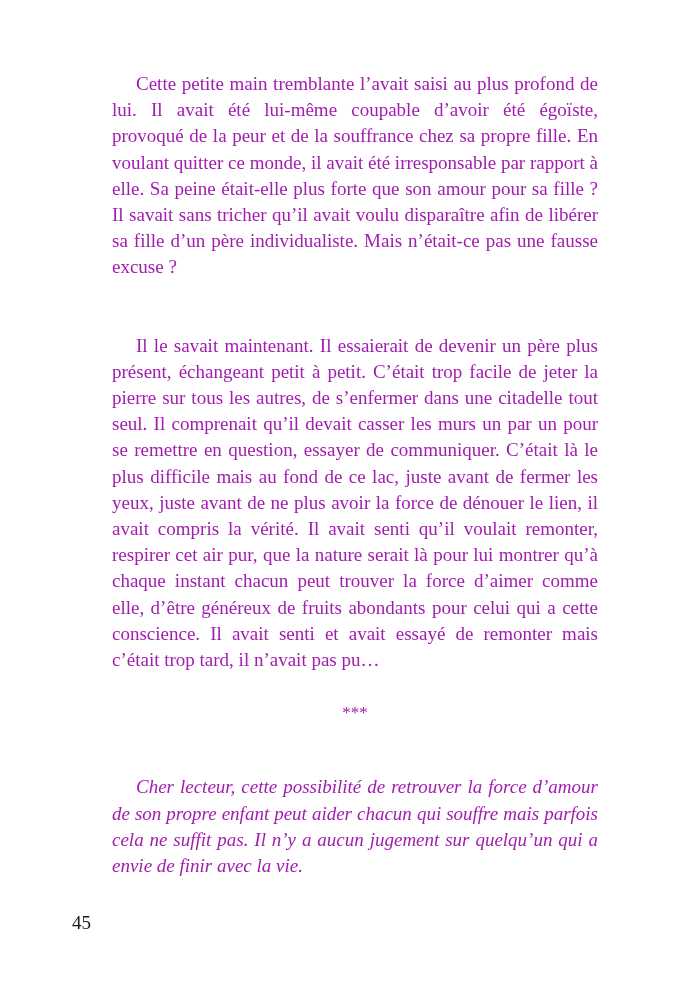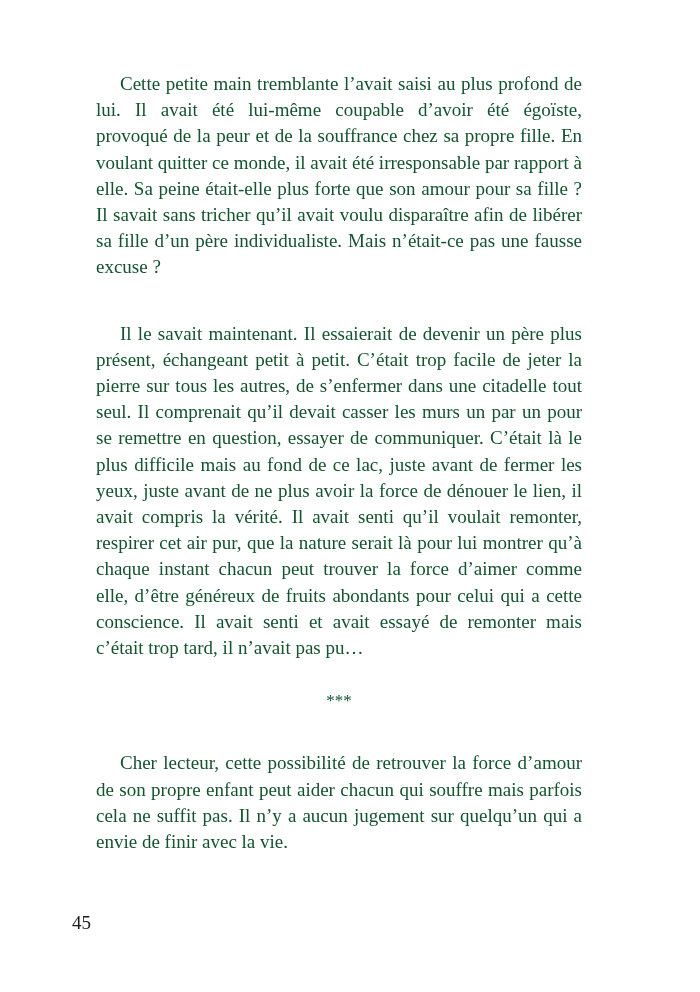--- a/index.html
+++ b/index.html
@@ -1,25 +1,25 @@
 <!DOCTYPE html>
 <html><head>
   <meta charset="utf-8">
   <style>
     html, body { margin: 0; padding: 0; background: #ffffff; }
     body { width: 700px; height: 992px; position: relative; overflow: hidden; }
     .page {
-      position: absolute; left: 96px; top: 71px; width: 486px;
+      position: absolute; left: 112px; top: 71px; width: 486px;
       font-family: "Liberation Serif", serif;
-      font-size: 19px; line-height: 26.2px; color: #14532d;
+      font-size: 19px; line-height: 26.2px; color: #a21caf;
     }
     .para { margin: 0; text-align: justify; text-indent: 24px; }
-    .para.p2 { margin-top: 40px; }
+    .para.p2 { margin-top: 52px; }
     .sep { text-align: center; margin: 27px 0 0 0; text-indent: 0; font-size: 17px; }
-    .para.italic { margin-top: 36px; }
+    .para.italic { font-style: italic; margin-top: 48px; }
     .pagenum {
       position: absolute; left: 72px; top: 912px;
       font-family: "Liberation Serif", serif; font-size: 19px; color: #1a1a1a;
     }
   </style>
 </head>
 <body>
 
 <div class="page">
   <p class="para p1">Cette petite main tremblante l’avait saisi au plus profond de lui. Il avait été lui-même coupable d’avoir été égoïste, provoqué de la peur et de la souffrance chez sa propre fille. En voulant quitter ce monde, il avait été irresponsable par rapport à elle. Sa peine était-elle plus forte que son amour pour sa fille ? Il savait sans tricher qu’il avait voulu disparaître afin de libérer sa fille d’un père individualiste. Mais n’était-ce pas une fausse excuse ?</p>

